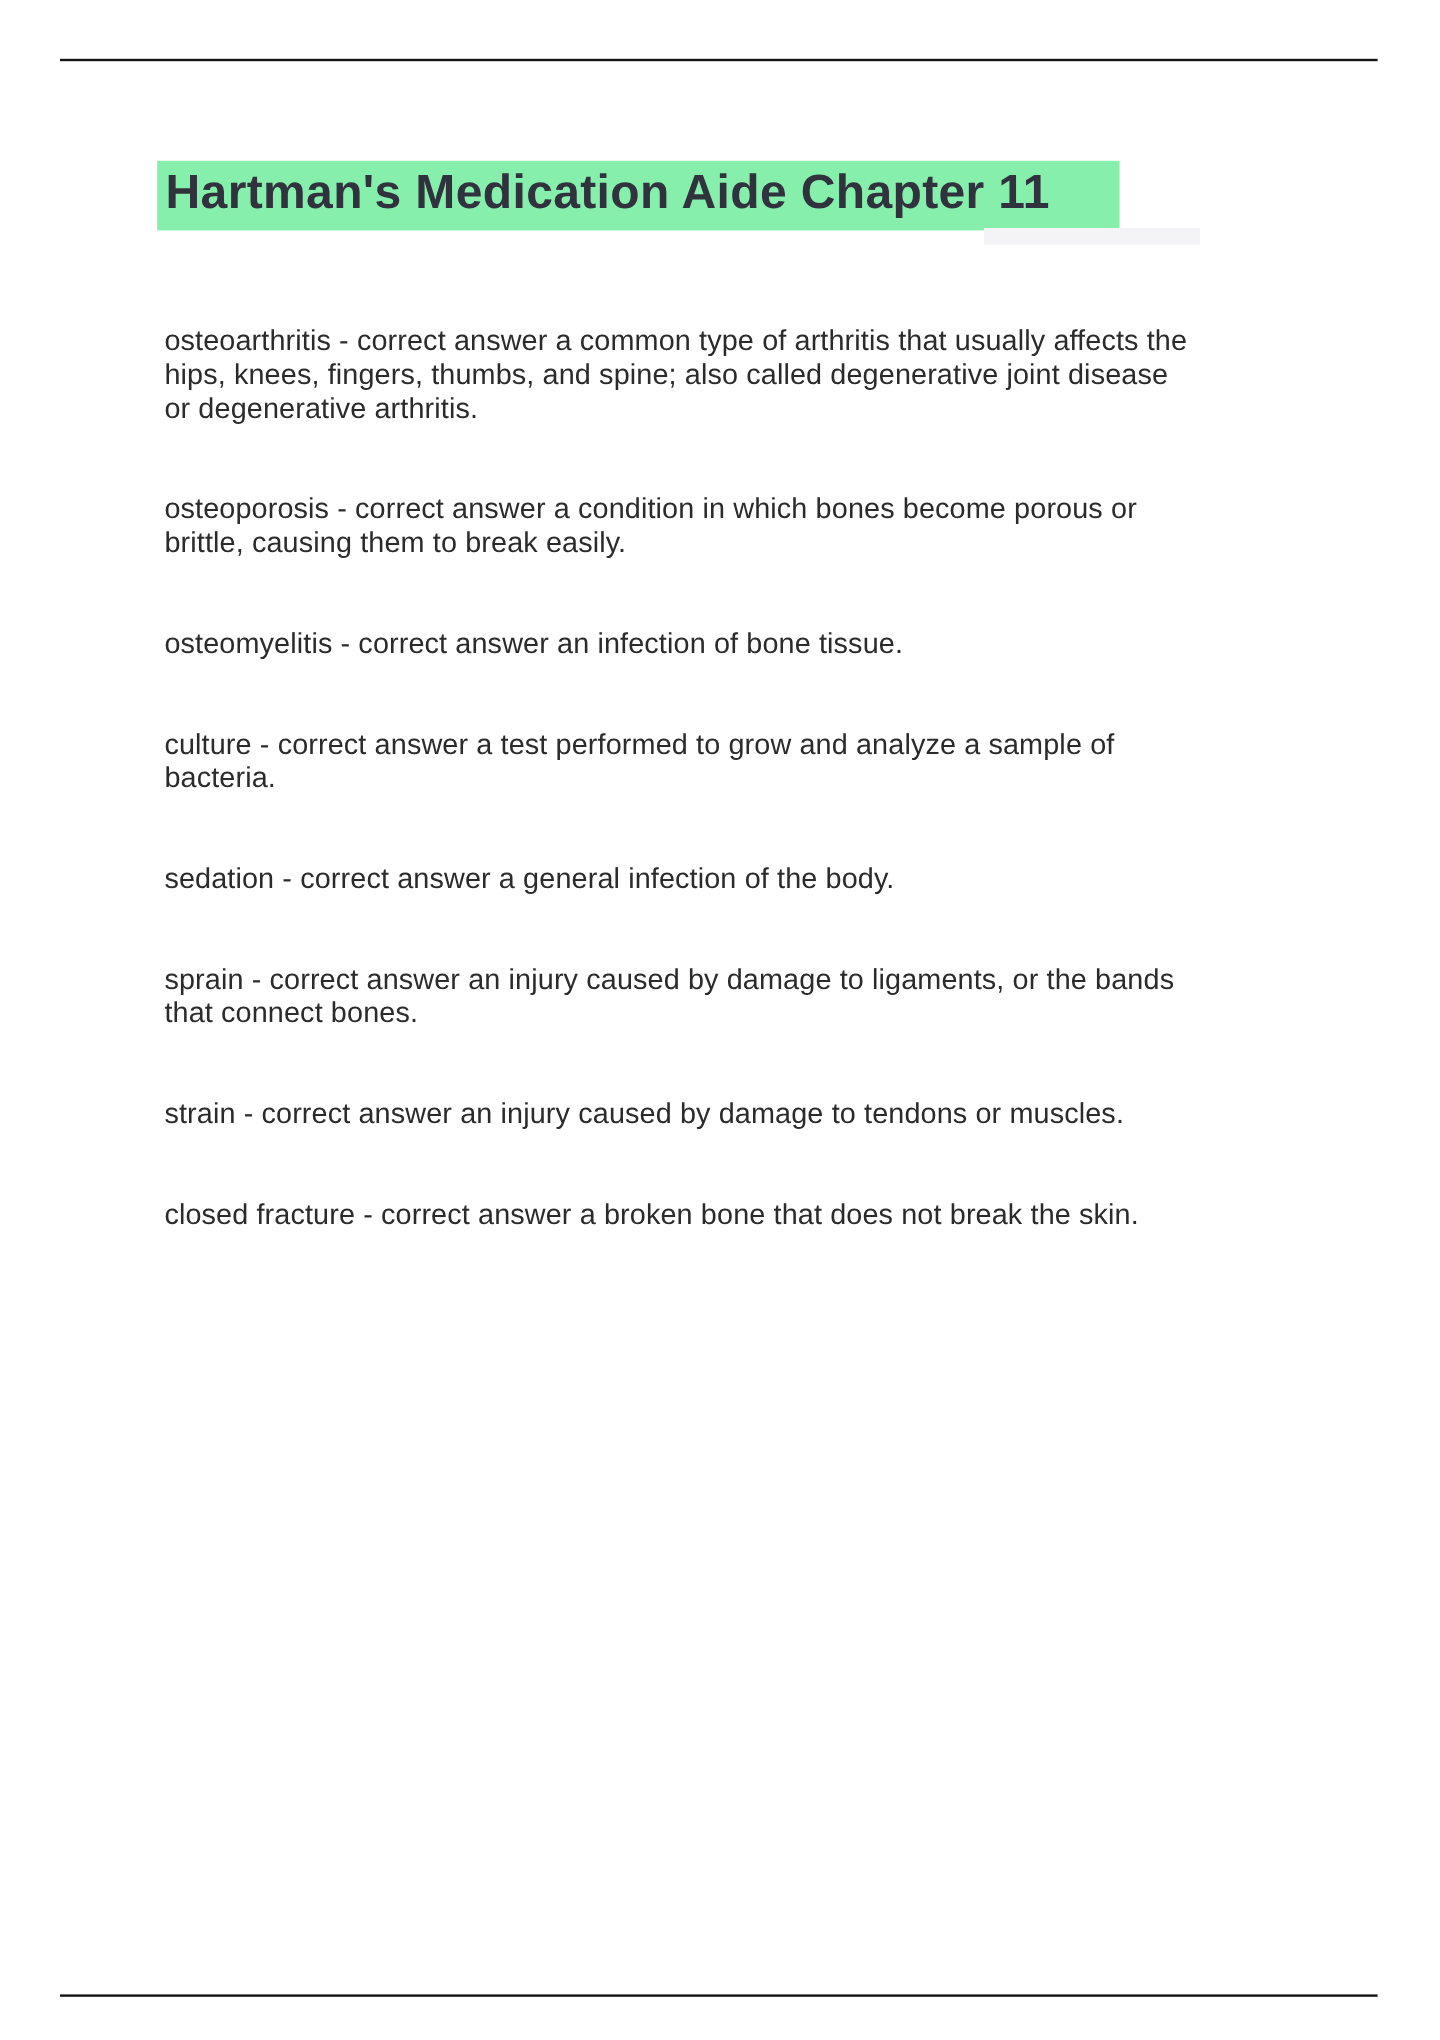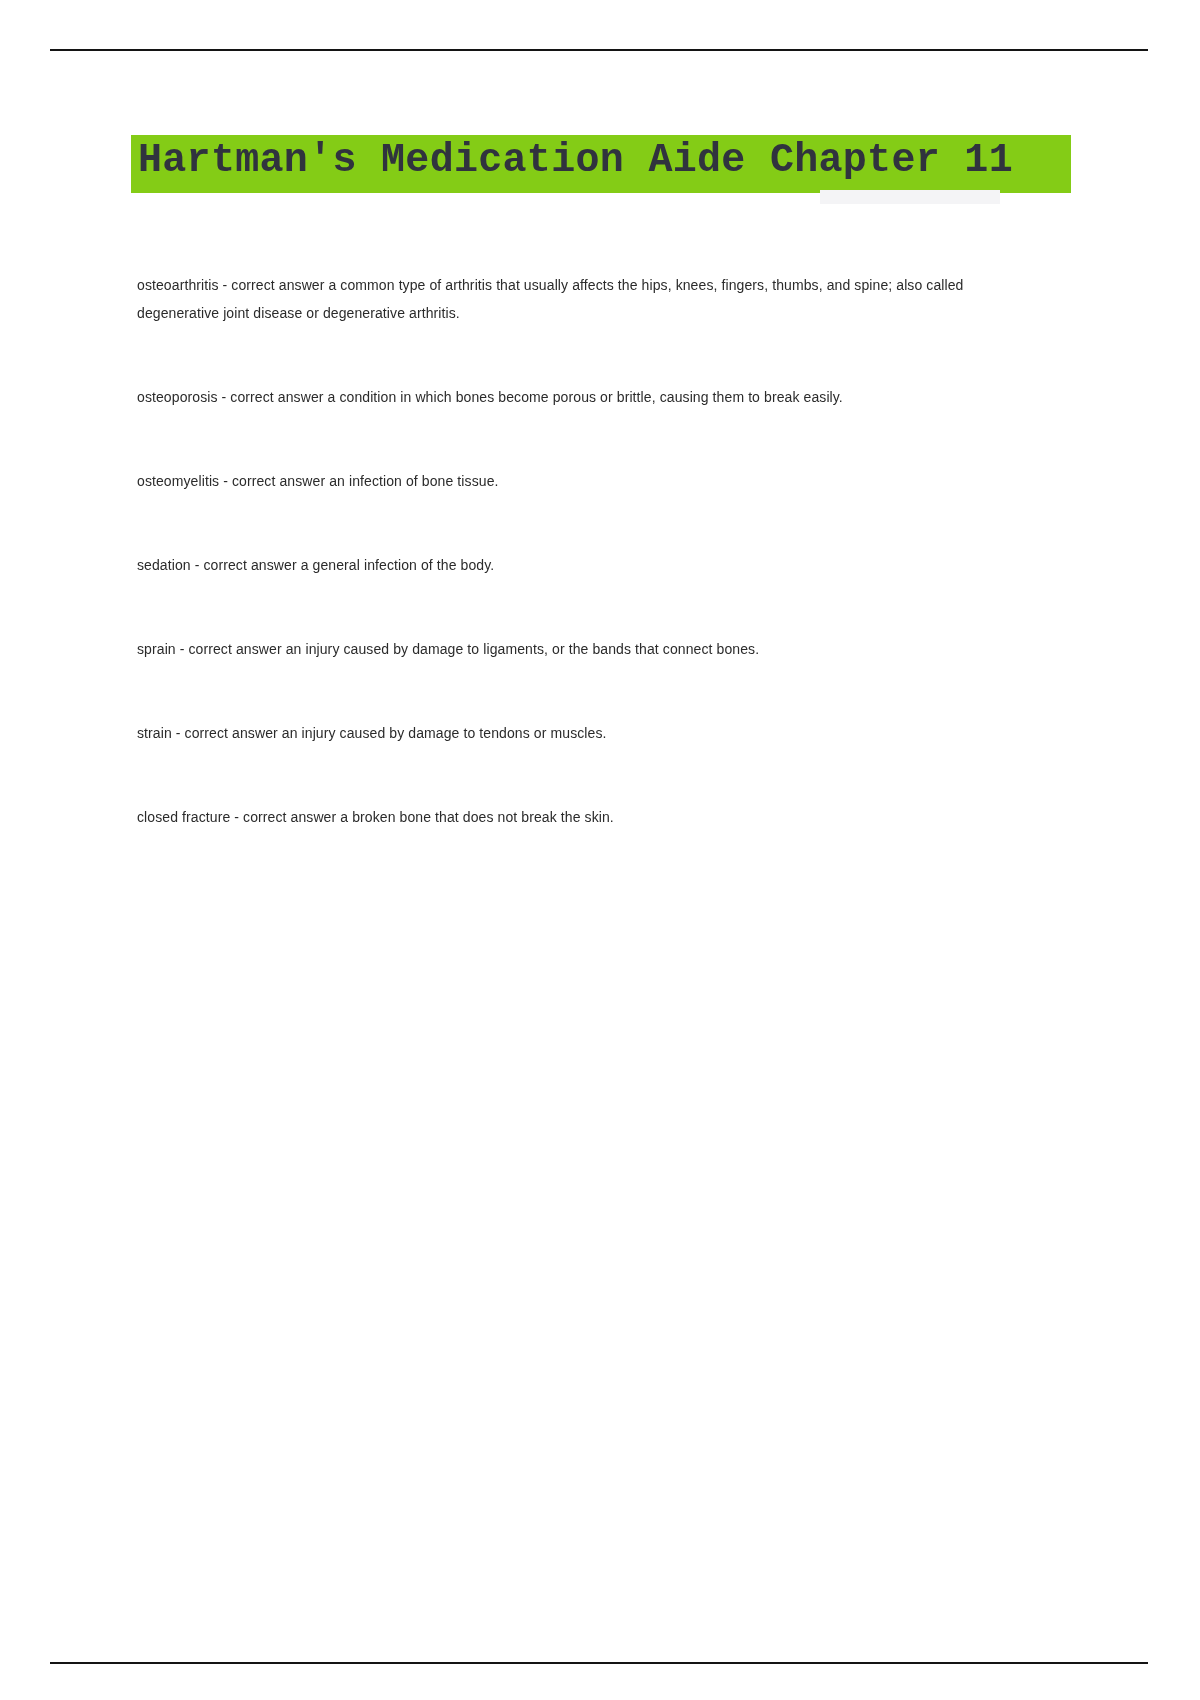--- a/index.html
+++ b/index.html
@@ -36,40 +36,39 @@
     left: 131px;
     margin: 0;
     font-size: 40px;
     font-weight: bold;
     color: #30333e;
     letter-spacing: 0.3px;
     line-height: 1.15;
     white-space: nowrap;
   }
   .title .highlight {
-    background: #84cc16;
+    background: #86efac;
     padding: 3px 58px 9px 7px;
     display: inline-block;
-    font-family: Liberation Mono, monospace;
   }
   .title-shadow {
     position: absolute;
     top: 190px;
     left: 820px;
     width: 180px;
     height: 14px;
     background: #f4f4f6;
   }
 
   .content {
     position: absolute;
     top: 271px;
     left: 137px;
     width: 860px;
-    font-size: 14px;
+    font-size: 24px;
     line-height: 28px;
     color: #2b2b2b;
   }
   .item {
     margin: 0 0 56px 0;
     letter-spacing: 0.1px;
   }
 </style>
 </head>
 <body>
@@ -80,20 +79,21 @@
 
   <h1 class="title">
     <span class="highlight">Hartman's Medication Aide Chapter 11</span>
   </h1>
   <div class="title-shadow"></div>
 
   <main class="content">
     <p class="item">osteoarthritis - correct answer a common type of arthritis that usually affects the hips, knees, fingers, thumbs, and spine; also called degenerative joint disease or degenerative arthritis.</p>
     <p class="item">osteoporosis - correct answer a condition in which bones become porous or brittle, causing them to break easily.</p>
     <p class="item">osteomyelitis - correct answer an infection of bone tissue.</p>
+    <p class="item">culture - correct answer a test performed to grow and analyze a sample of bacteria.</p>
     <p class="item">sedation - correct answer a general infection of the body.</p>
     <p class="item">sprain - correct answer an injury caused by damage to ligaments, or the bands that connect bones.</p>
     <p class="item">strain - correct answer an injury caused by damage to tendons or muscles.</p>
     <p class="item">closed fracture - correct answer a broken bone that does not break the skin.</p>
   </main>
 
   <div class="rule bottom"></div>
 
 </div>
 

